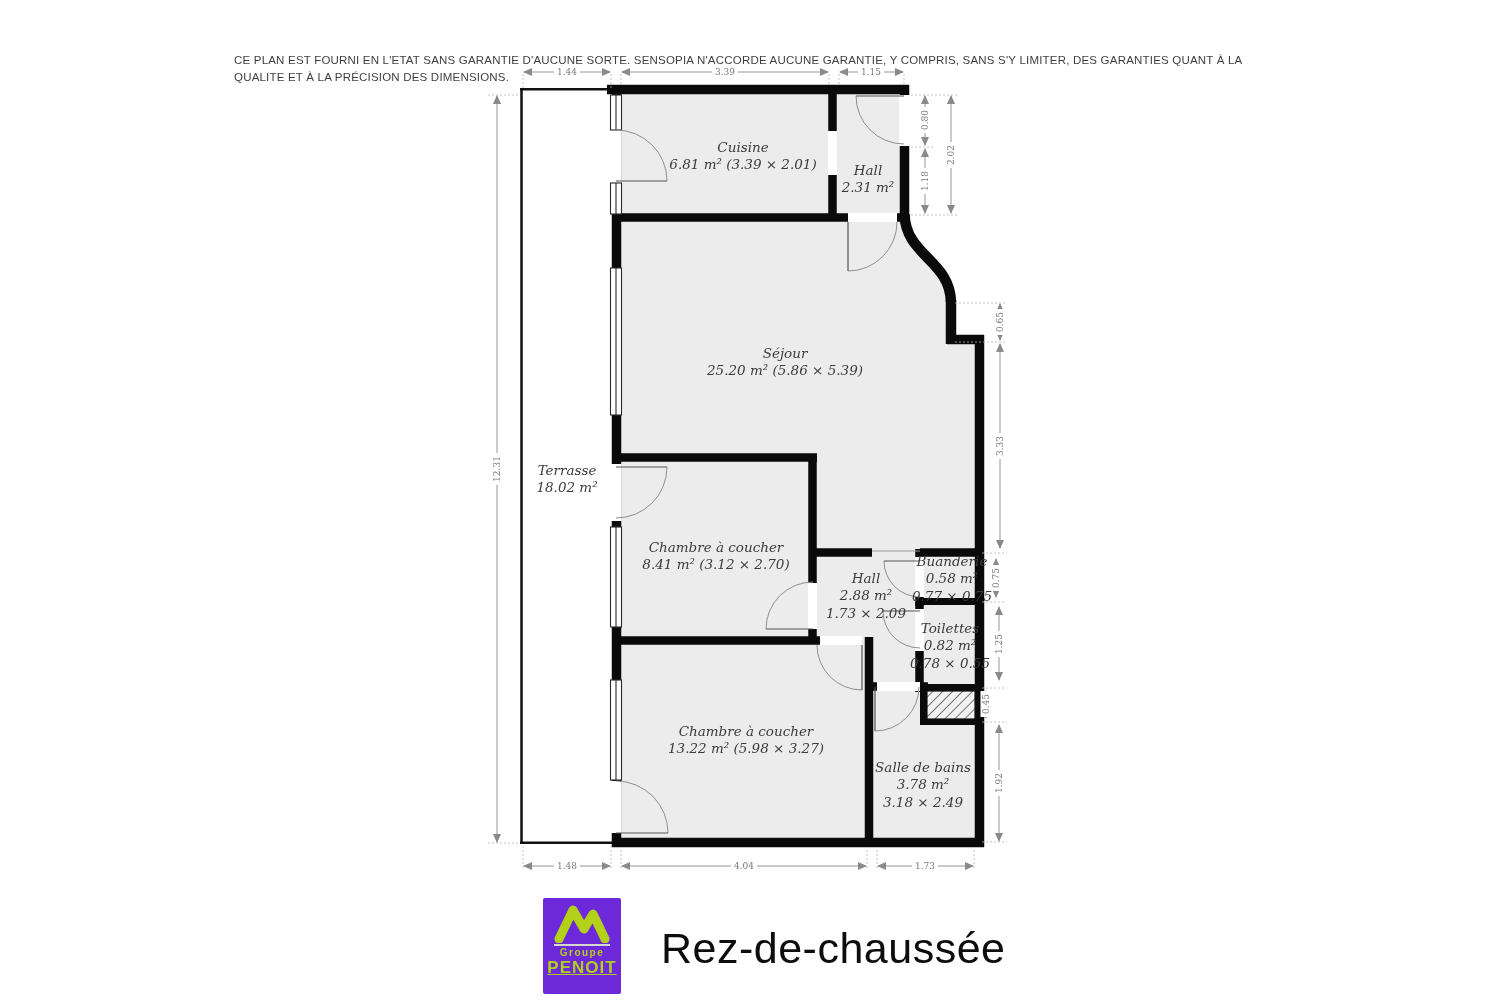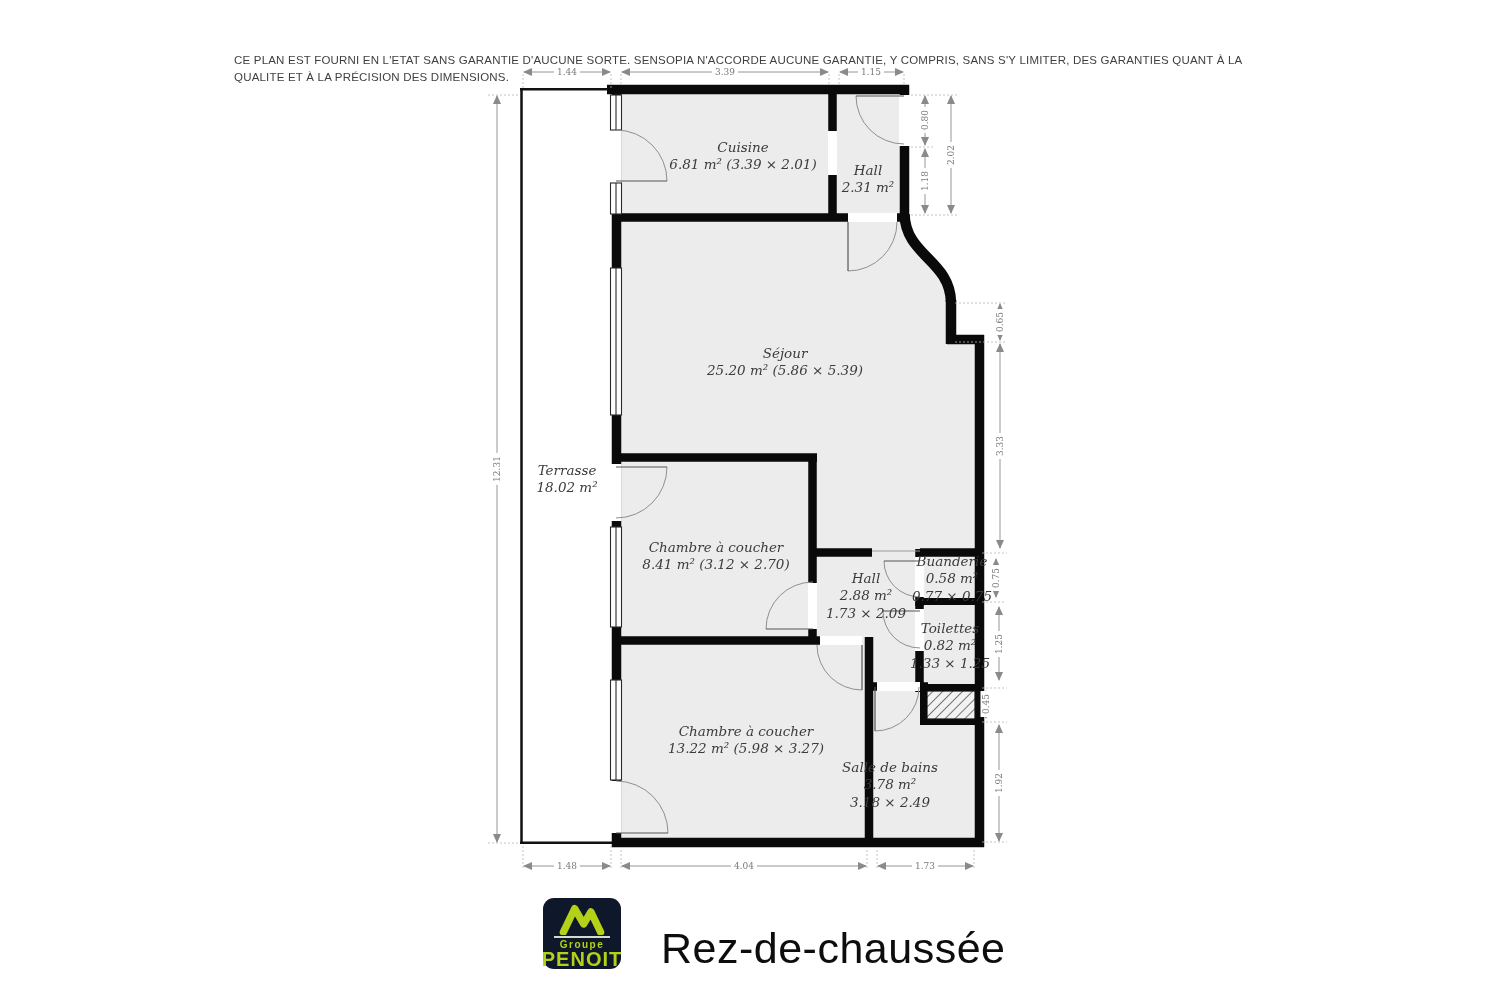--- a/index.html
+++ b/index.html
@@ -10,26 +10,26 @@
       color:#3f3f3f;letter-spacing:.2px;margin-top:28px;}
   #plan-svg{left:0;top:0;width:1500px;height:1000px;}
   .room-label{position:absolute;transform:translate(-50%,-50%);text-align:center;
       font-family:"DejaVu Serif","Liberation Serif",serif;font-size:13.5px;color:#3b3b3b;
       line-height:1.28;white-space:nowrap;font-style:italic;}
   .room-label span{display:block;}
   .dim{position:absolute;transform:translate(-50%,-50%);background:#ffffff;
       font-family:"DejaVu Serif","Liberation Serif",serif;font-size:9px;color:#7a7a7a;
       padding:0 3px;white-space:nowrap;line-height:11px;}
   .dim-v{transform:translate(-50%,-50%) rotate(-90deg);}
-  #logo{left:543px;top:898px;width:78px;height:71px;background:#0f172a;border-radius:11px;
+  #logo{left:543px;top:898px;width:78px;height:96px;background:#6d28d9;border-radius:2px;
       display:flex;flex-direction:column;align-items:center;}
   #logo .glyph{margin-top:5px;}
   #logo .rule{width:56px;height:2px;background:#d6d8cc;margin:1px 0 1px 0;}
   #logo .grp{font-size:10px;font-weight:bold;color:#b2d118;letter-spacing:1.5px;line-height:11px;}
-  #logo .pen{font-size:20px;font-weight:bold;color:#b2d118;letter-spacing:1px;line-height:19px;}
+  #logo .pen{font-size:17px;font-weight:bold;color:#b2d118;letter-spacing:1px;line-height:19px;text-decoration:underline;}
   #floor-title{left:633px;top:924px;font-size:43px;color:#0d0d0d;letter-spacing:.5px;margin-left:28px;}
 </style>
 </head>
 <body>
 
 <div id="floor-plan">
 
   <div id="disclaimer" class="abs">CE PLAN EST FOURNI EN L'ETAT SANS GARANTIE D'AUCUNE SORTE. SENSOPIA N'ACCORDE AUCUNE GARANTIE, Y COMPRIS, SANS S'Y LIMITER, DES GARANTIES QUANT À LA QUALITE ET À LA PRÉCISION DES DIMENSIONS.</div>
 
   <svg id="plan-svg" class="abs" viewBox="0 0 1500 1000">
@@ -216,27 +216,27 @@
     <span>1.73 × 2.09</span>
   </div>
   <div class="room-label" style="left:952px;top:579px;">
     <span>Buanderie</span>
     <span>0.58 m²</span>
     <span>0.77 × 0.75</span>
   </div>
   <div class="room-label" style="left:950px;top:646px;">
     <span>Toilettes</span>
     <span>0.82 m²</span>
-    <span>1.33 × 1.25</span>
+    <span>0.78 × 0.55</span>
   </div>
   <div class="room-label" style="left:746px;top:740px;">
     <span>Chambre à coucher</span>
     <span>13.22 m² (5.98 × 3.27)</span>
   </div>
-  <div class="room-label" style="left:890px;top:785px;text-align:center;">
+  <div class="room-label" style="left:923px;top:785px;text-align:center;">
     <span>Salle de bains</span>
     <span>3.78 m²</span>
     <span>3.18 × 2.49</span>
   </div>
 
   <div class="dim" style="left:567px;top:72px;">1.44</div>
   <div class="dim" style="left:725px;top:72px;">3.39</div>
   <div class="dim" style="left:871px;top:72px;">1.15</div>
   <div class="dim" style="left:567px;top:866px;">1.48</div>
   <div class="dim" style="left:744px;top:866px;">4.04</div>

